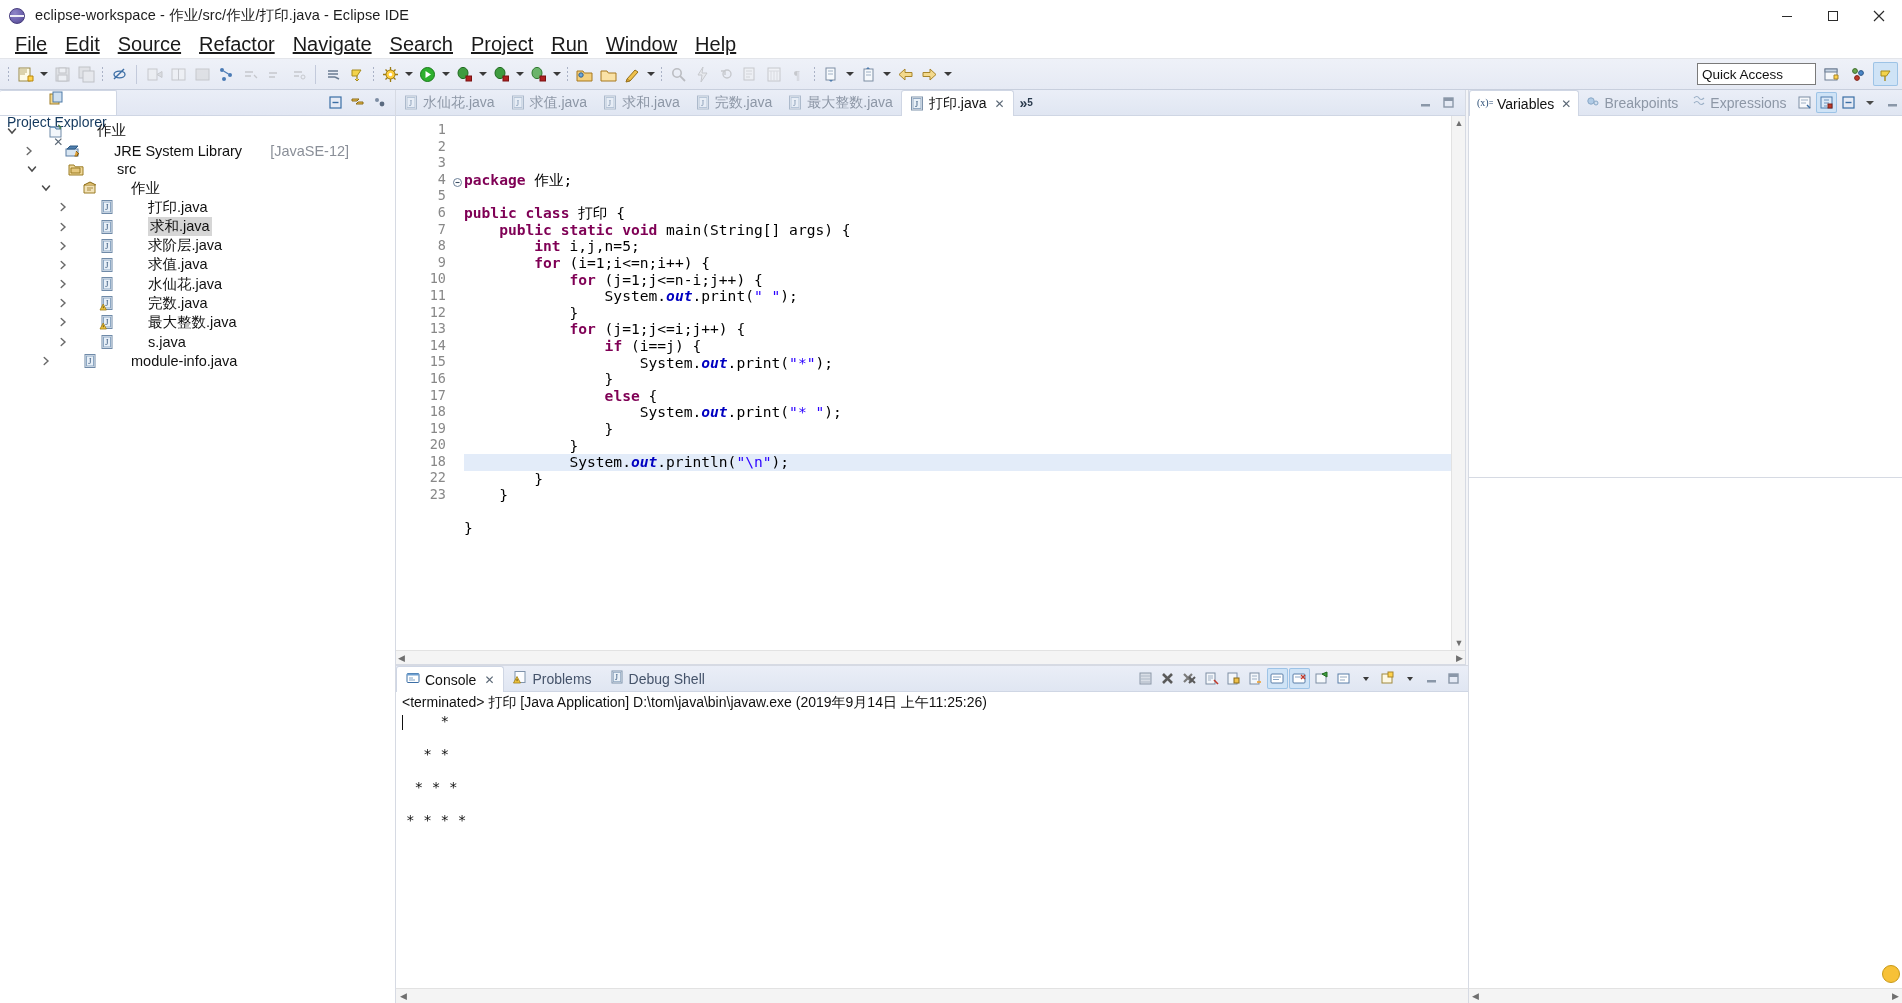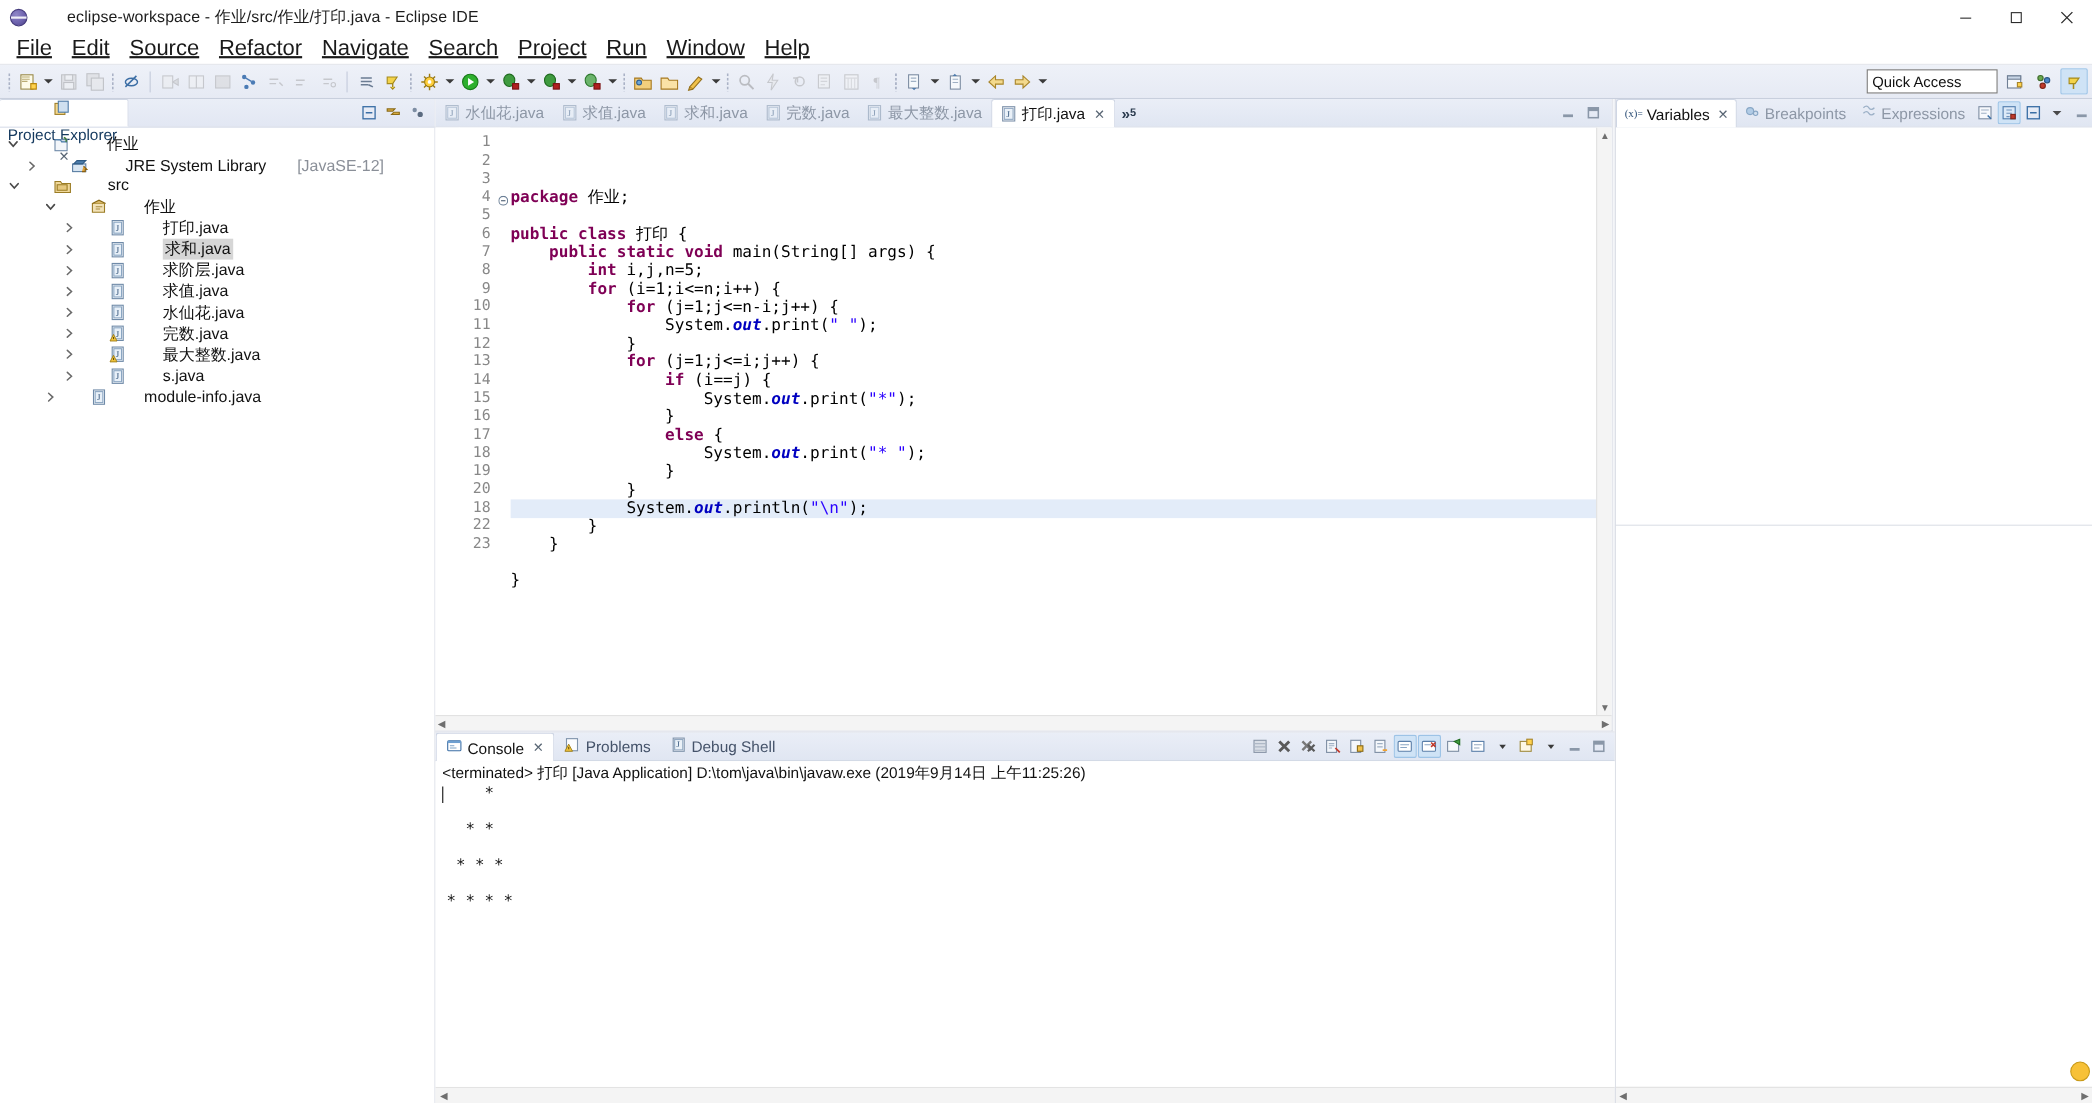--- a/index.html
+++ b/index.html
@@ -18,21 +18,20 @@
     background: #ffffff;
   }
 
   
   .titlebar {
     height: 32px; min-height: 32px;
     background: #ffffff;
     display: flex; align-items: center;
     border-bottom: 1px solid #ffffff;
     position: relative;
-    gap: 26px;
   }
   .tb-icon {
     width: 20px; height: 20px; margin-left: 8px; margin-right: 7px;
     position: relative; flex: none;
   }
   .tb-icon .globe {
     position: absolute; left: 1px; top: 2px;
     width: 16px; height: 16px; border-radius: 50%;
     background: radial-gradient(circle at 35% 30%, #8f86c7 0%, #6e63ae 55%, #4c4288 100%);
     border: 1px solid #463c7d;
@@ -695,21 +694,21 @@
               </svg>
             </span>
             <span class="ticon"><svg width="16" height="16" viewBox="0 0 16 16">
                 <rect x="1" y="6" width="12" height="7" fill="#d9e6f2" stroke="#5a7da3"></rect>
                 <path d="M2 6 L5 3 h8 l-3 3z" fill="#4f7fae" stroke="#2f5b85"></path>
                 <path d="M11 8 l3 3 l-1.5 0 l0 2 h-3" fill="#e0a33c" stroke="#8a6215"></path>
               </svg></span>
             <span class="tlabel">JRE System Library</span>
             <span class="tsub"> [JavaSE-12]</span>
           </div>
-          <div class="tnode" style="padding-left: 5px;">
+          <div class="tnode" style="padding-left: 24px;">
             <span class="twist">
               <svg width="10" height="10" viewBox="0 0 10 10">
                 <path d="M1.5 3 L5 7 L8.5 3" stroke="#4a4a4a" stroke-width="1.5" fill="none" stroke-linecap="round"></path>
               </svg>
             </span>
             <span class="ticon"><svg width="16" height="16" viewBox="0 0 16 16">
                 <path d="M1 4h5l1.2 1.8H15V14H1z" fill="#f0d89a" stroke="#9b7c25"></path>
                 <path d="M3 7h9v5H3z" fill="#e5c87f" stroke="#9b7c25"></path>
               </svg></span>
             <span class="tlabel">src</span>

